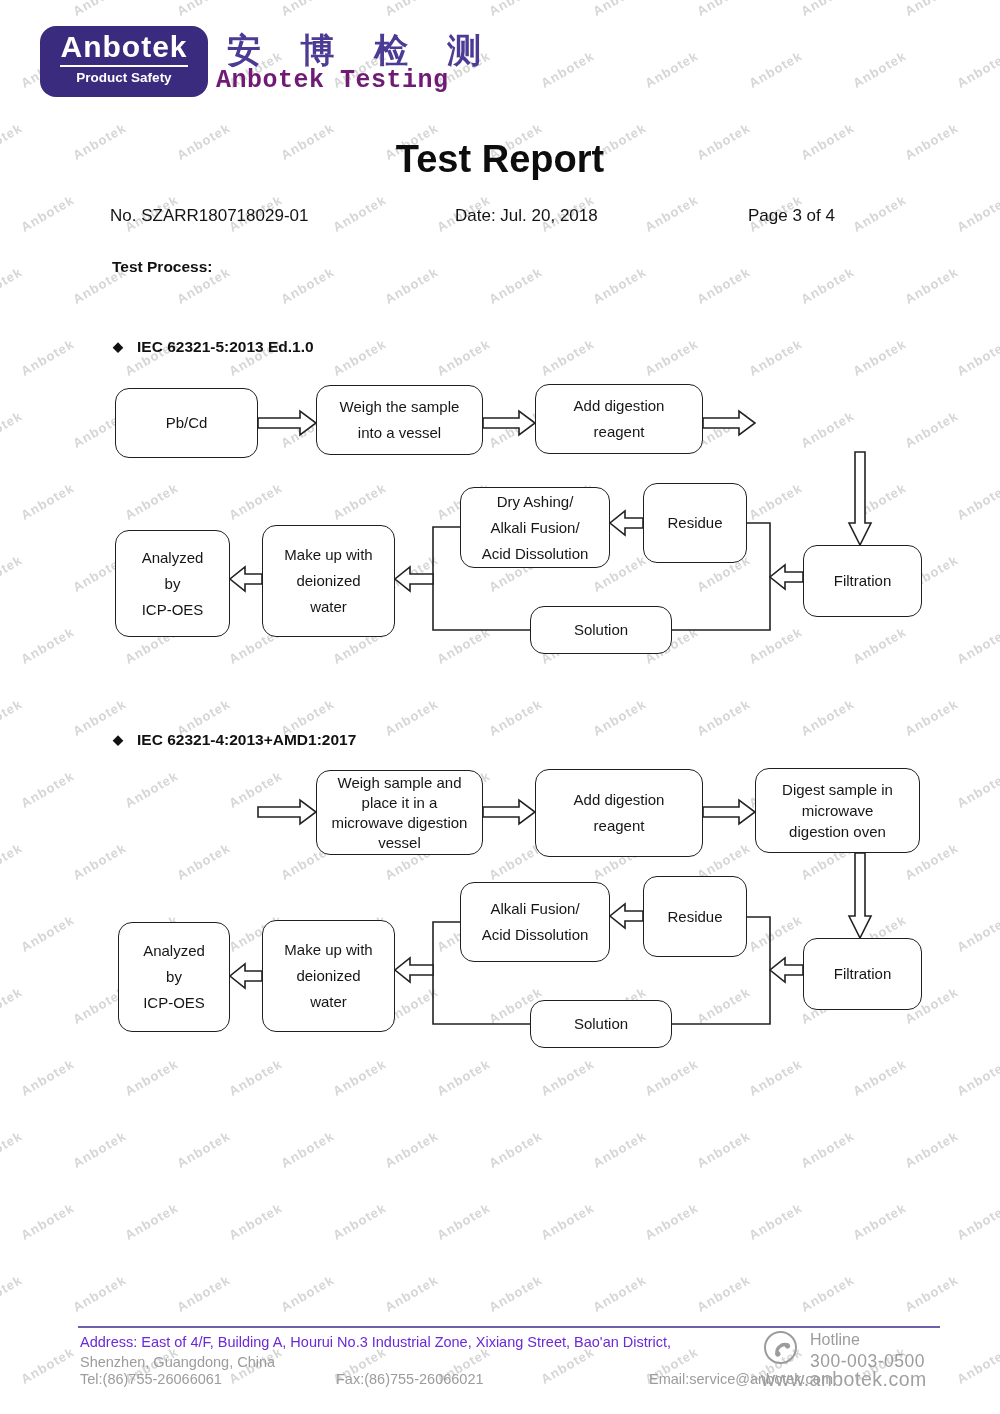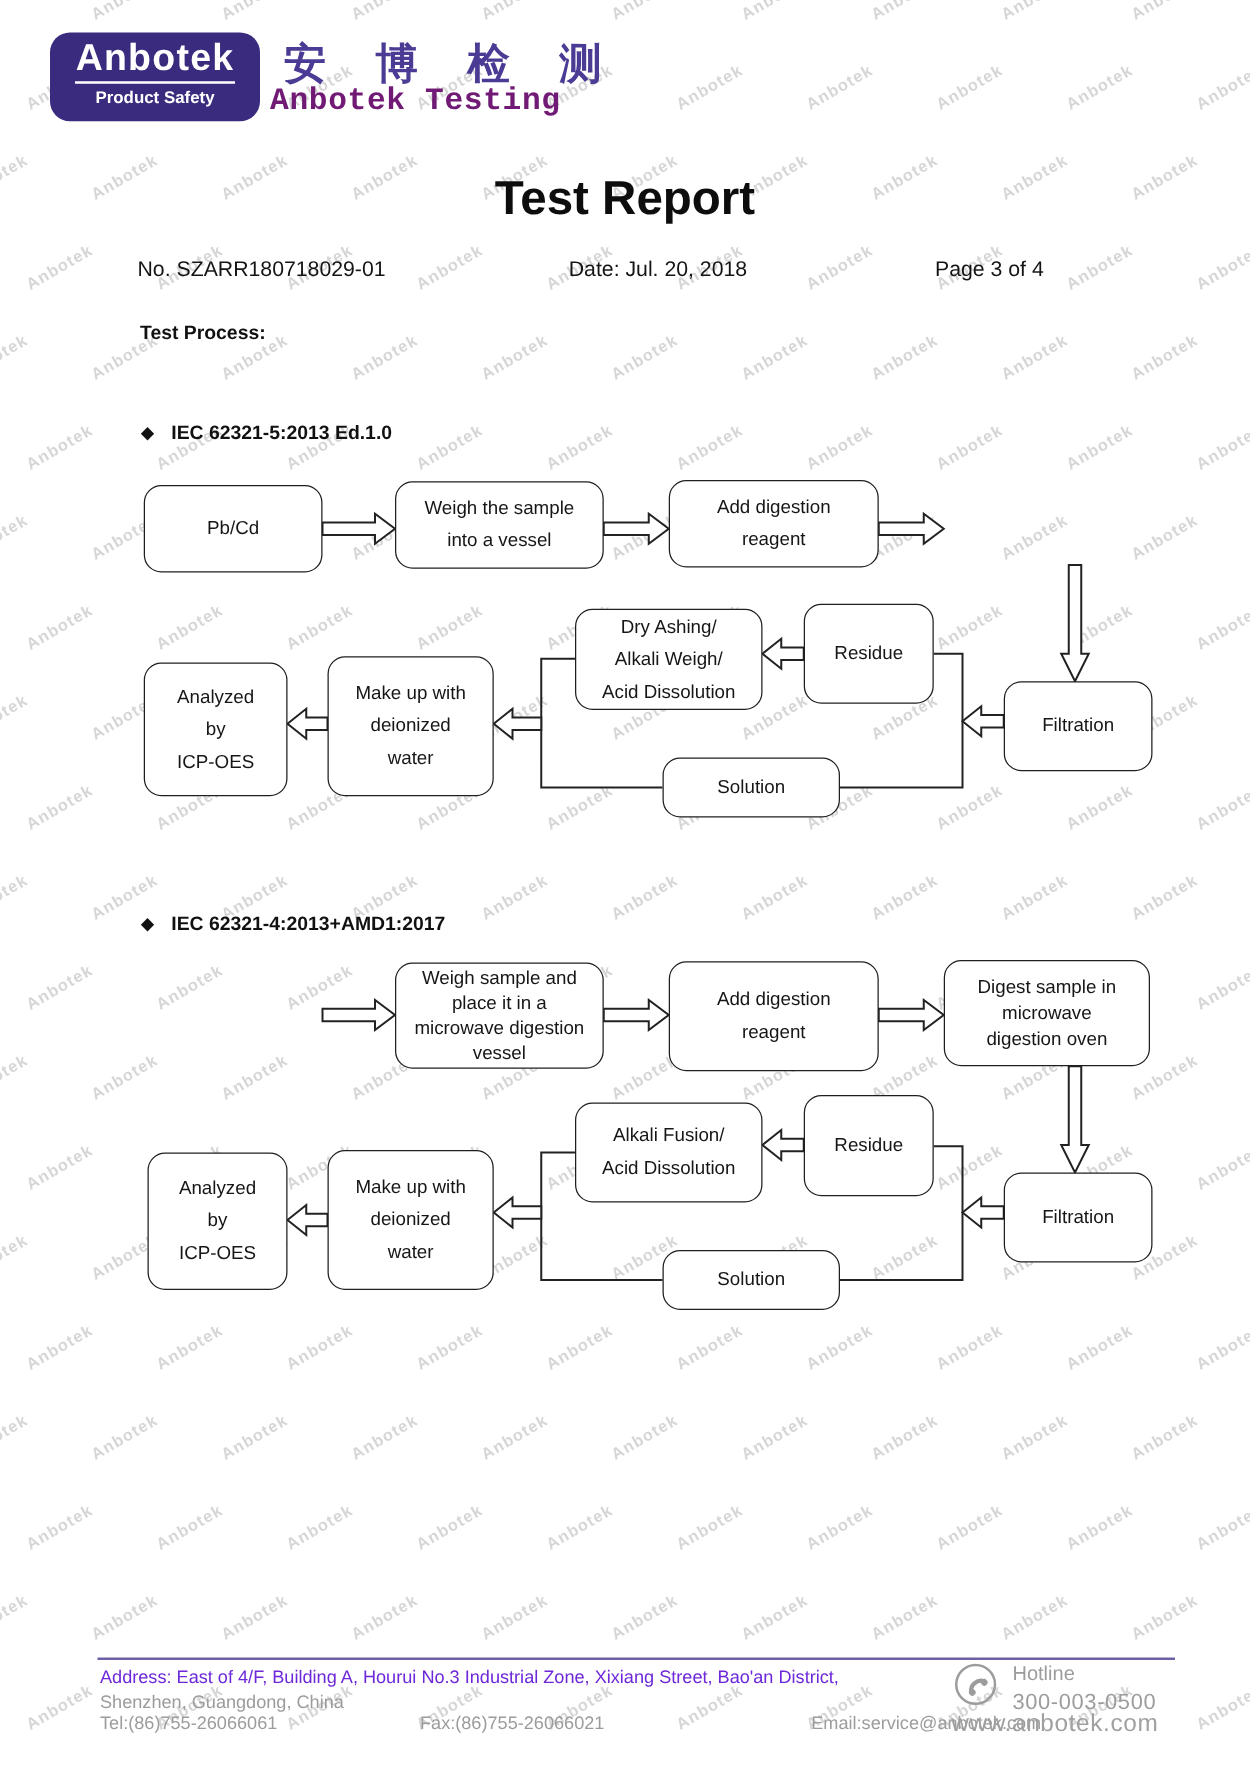--- a/index.html
+++ b/index.html
@@ -306,21 +306,21 @@
       <path class="arrow" d="M262,194 H245 V187 L230,199 L245,211 V204 H262 Z"></path>
     </svg>
     <div class="fbox" style="left:115px;top:8px;width:143px;height:70px">Pb/Cd</div>
     <div class="fbox" style="left:316px;top:5px;width:167px;height:70px">Weigh the sample
 into a vessel</div>
     <div class="fbox" style="left:535px;top:4px;width:168px;height:70px">Add digestion
 reagent</div>
     <div class="fbox" style="left:803px;top:165px;width:119px;height:72px">Filtration</div>
     <div class="fbox" style="left:643px;top:103px;width:104px;height:80px">Residue</div>
     <div class="fbox" style="left:460px;top:107px;width:150px;height:81px">Dry Ashing/
-Alkali Weigh/
+Alkali Fusion/
 Acid Dissolution</div>
     <div class="fbox" style="left:262px;top:145px;width:133px;height:112px">Make up with
 deionized
 water</div>
     <div class="fbox" style="left:115px;top:150px;width:115px;height:107px">Analyzed
 by
 ICP-OES</div>
     <div class="fbox" style="left:530px;top:226px;width:142px;height:48px">Solution</div>
   </div>
 

